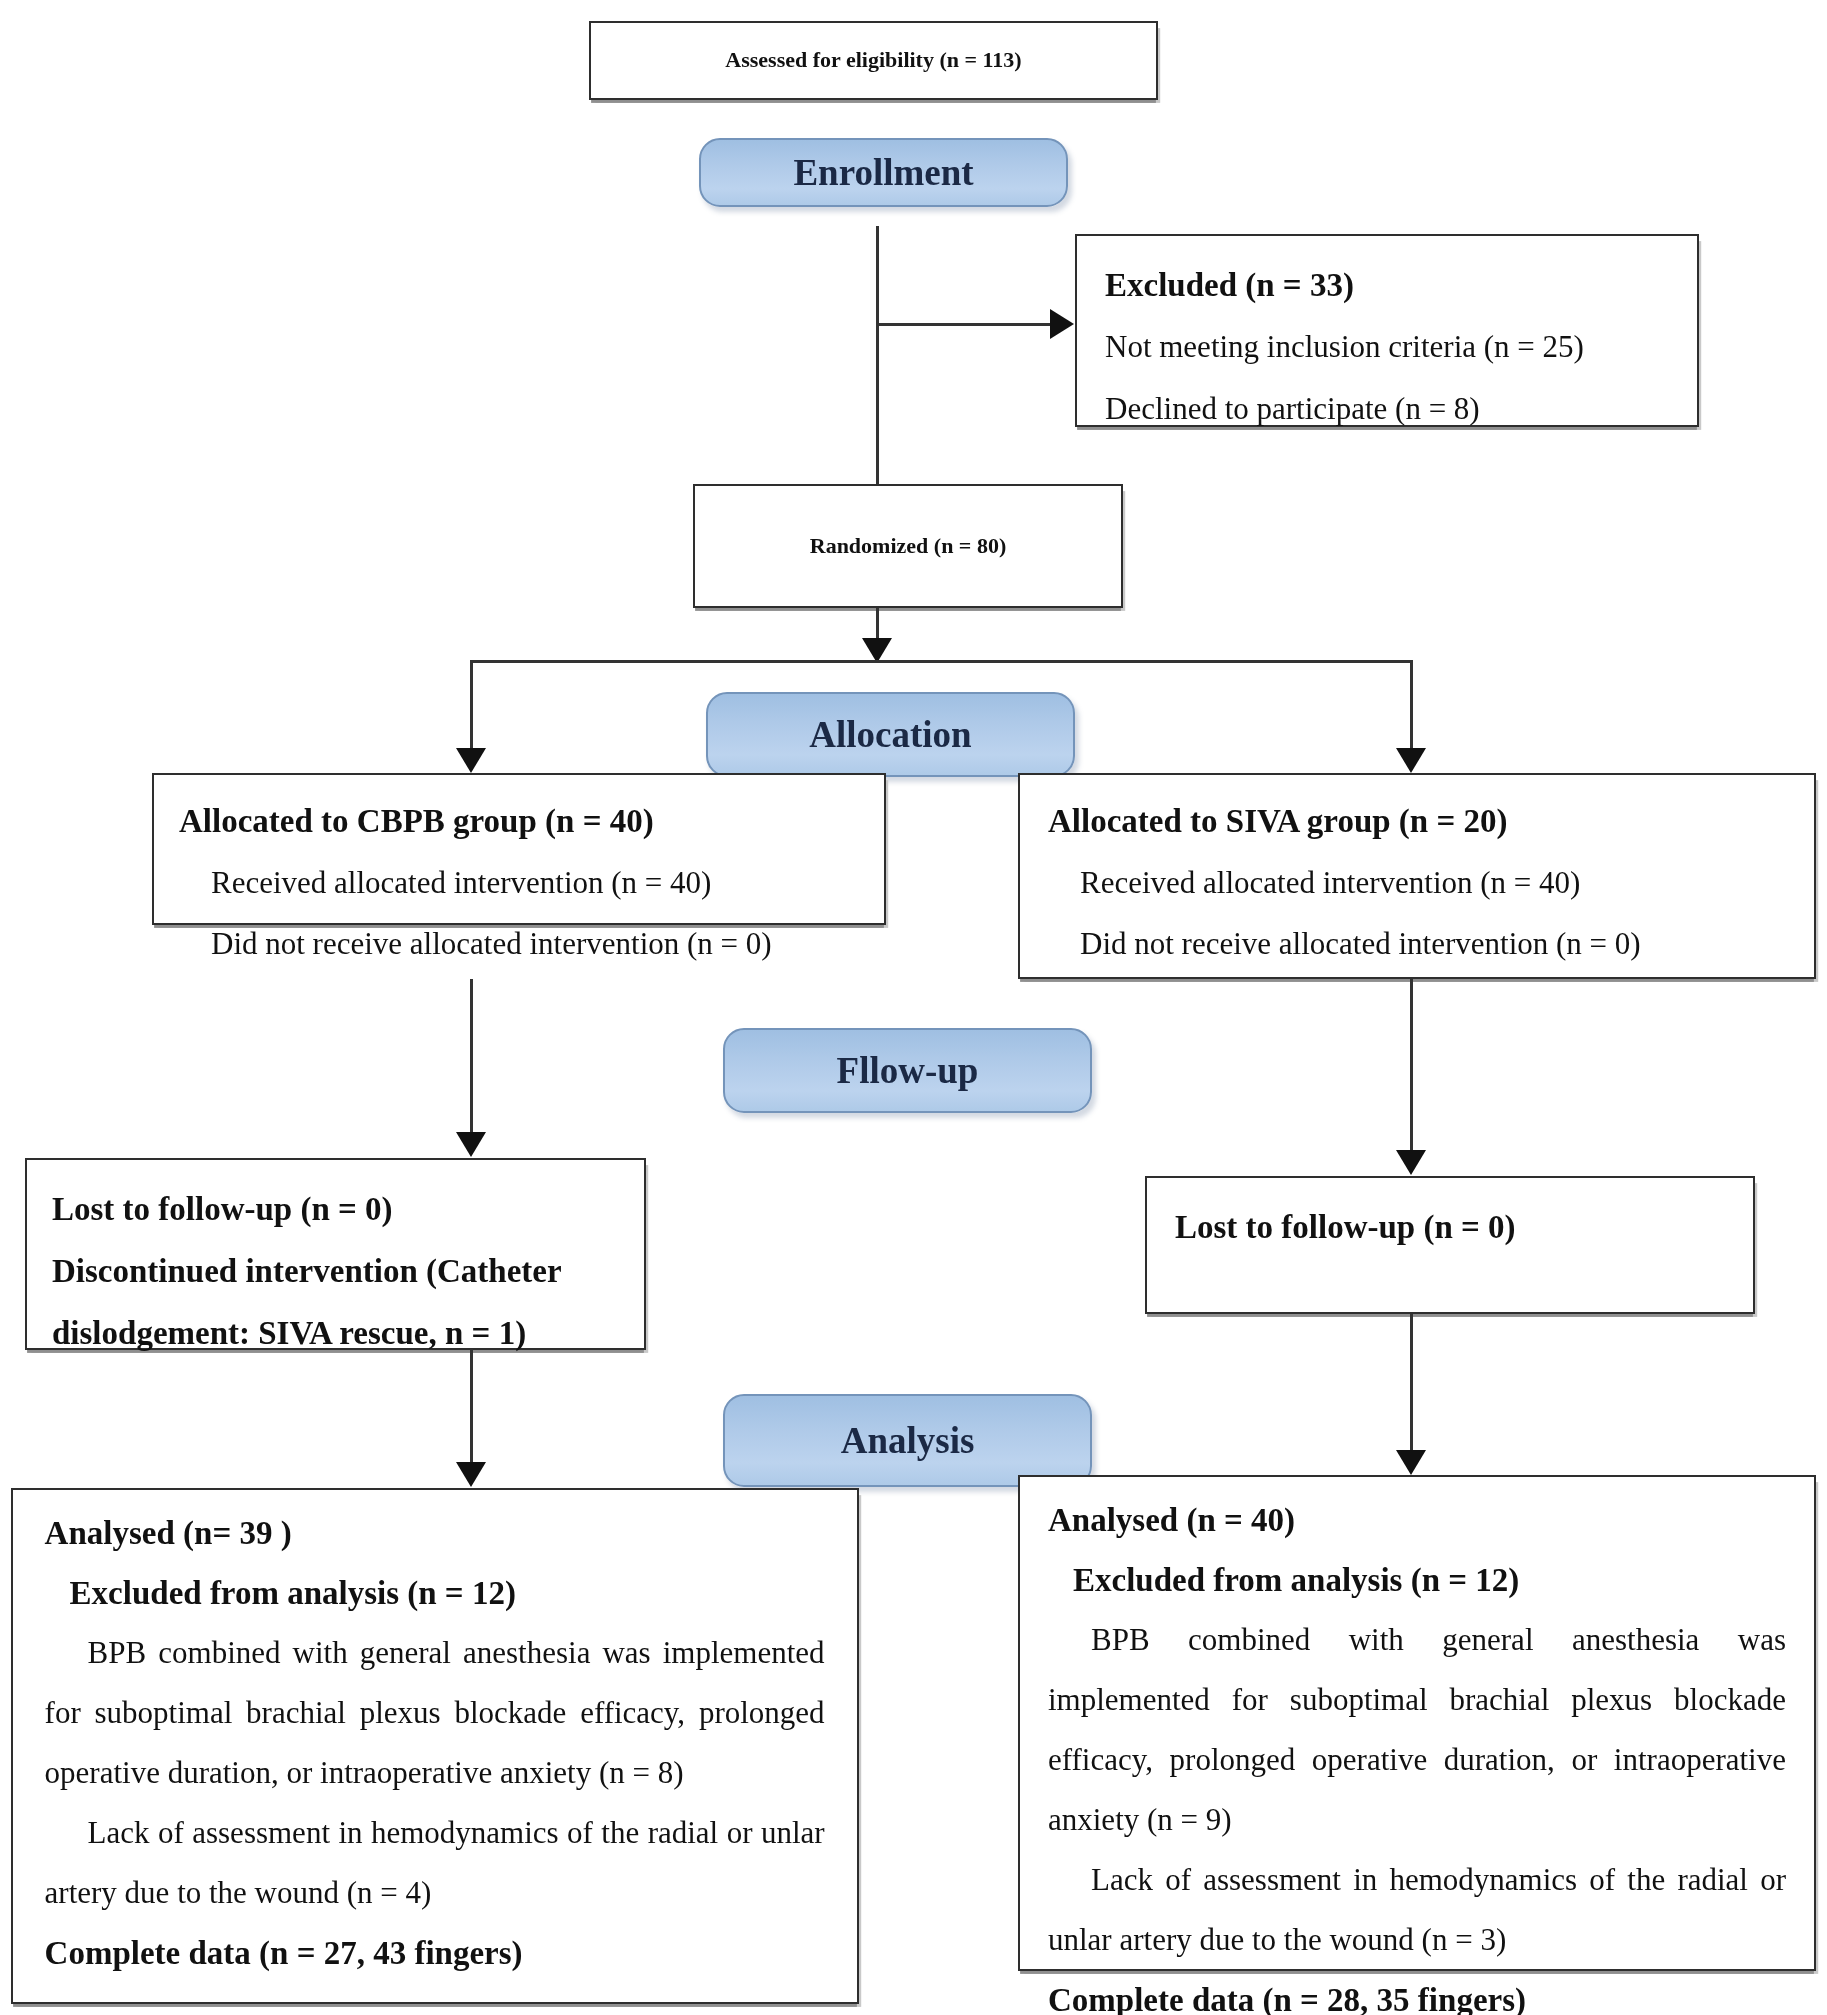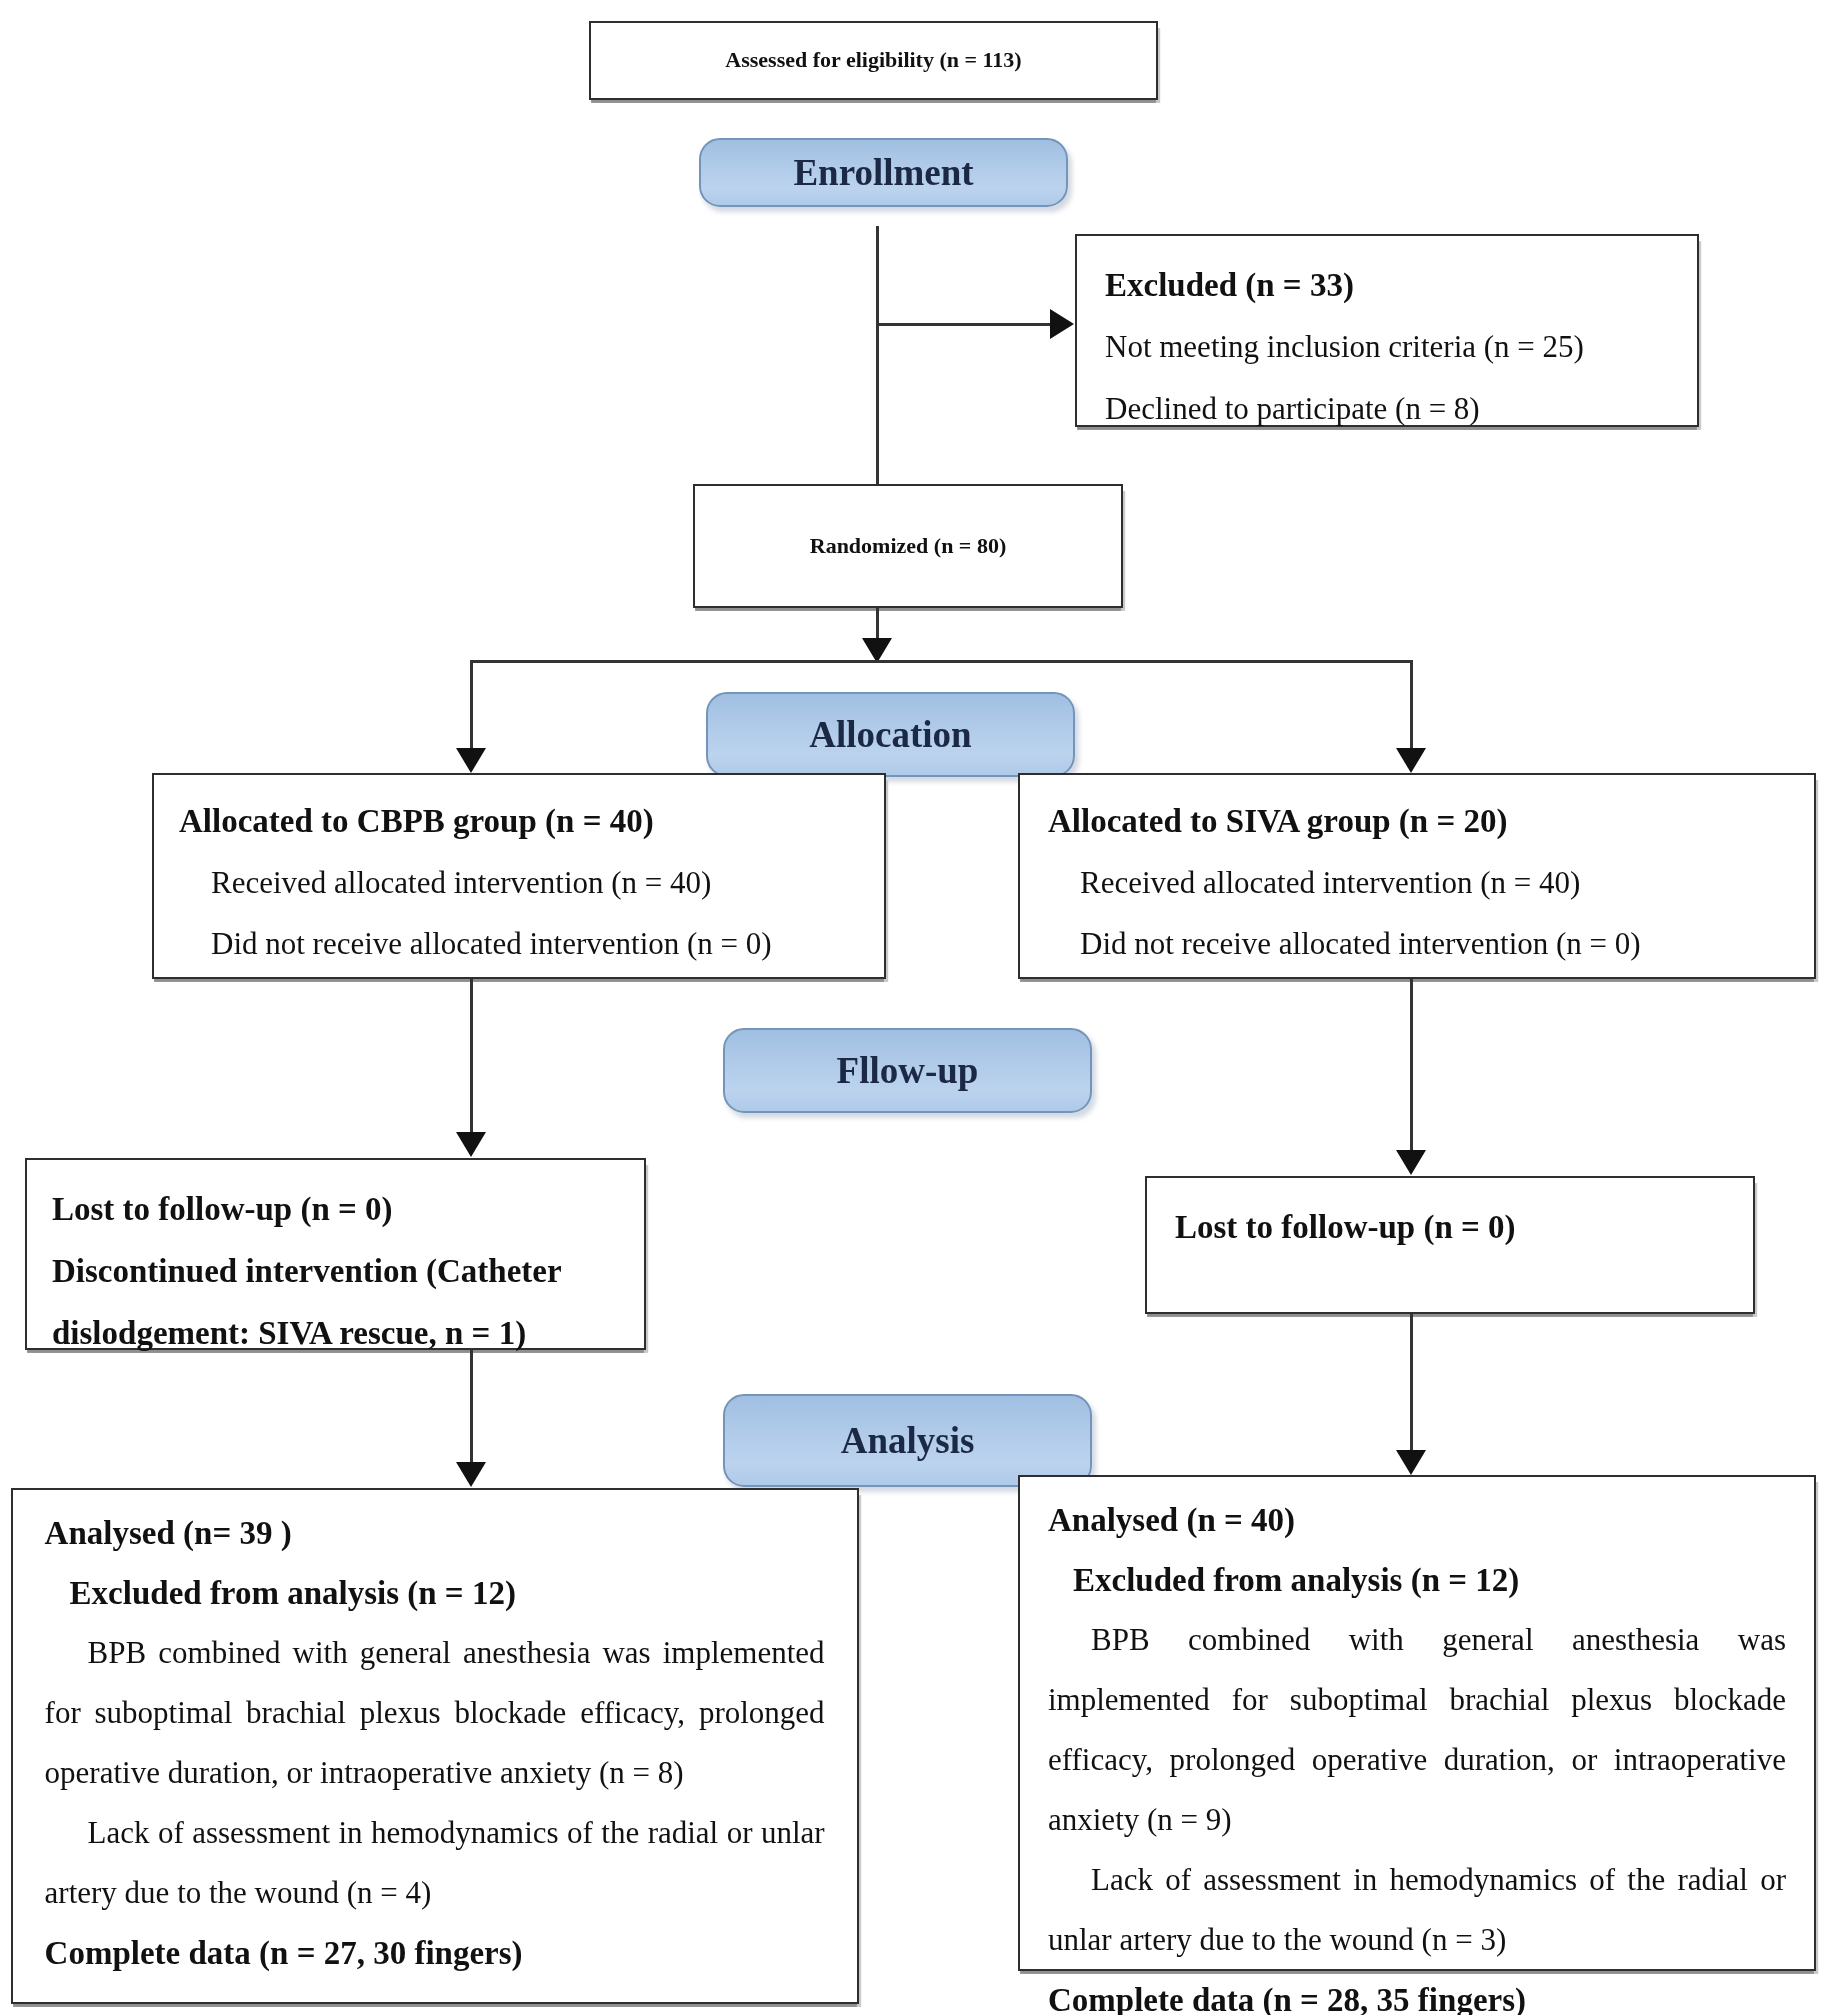--- a/index.html
+++ b/index.html
@@ -114,21 +114,21 @@
 
   <div class="pill" style="left:706px; top:692px; width:369px; height:85px;">
     <span>Allocation</span>
   </div>
 
   <div class="vline" style="left:470px; top:660px; height:89px;"></div>
   <div class="arrow-down" style="left:456px; top:748px;"></div>
   <div class="vline" style="left:1410px; top:660px; height:89px;"></div>
   <div class="arrow-down" style="left:1396px; top:748px;"></div>
 
-  <div class="box" style="left:152px; top:773px; width:734px; height:206px; padding:15.6px 25px; line-height:61px;">
+  <div class="box" style="left:152px; top:773px; width:734px; height:152px; padding:15.6px 25px; line-height:61px;">
     <div class="bold t46">Allocated to CBPB group (n = 40)</div>
     <div class="indent">Received allocated intervention (n = 40)</div>
     <div class="indent">Did not receive allocated intervention (n = 0)</div>
   </div>
 
   <div class="box" style="left:1018px; top:773px; width:798px; height:206px; padding:15.6px 28px; line-height:61px;">
     <div class="bold t46">Allocated to SIVA group (n = 20)</div>
     <div class="indent">Received allocated intervention (n = 40)</div>
     <div class="indent">Did not receive allocated intervention (n = 0)</div>
   </div>
@@ -158,21 +158,21 @@
 
   <div class="pill" style="left:723px; top:1394px; width:369px; height:93px;">
     <span>Analysis</span>
   </div>
 
   <div class="box" style="left:10.6px; top:1488px; width:848px; height:516px; padding:12.8px 32px 8.5px; line-height:60px;">
     <div class="bold t46">Analysed (n= 39 )</div>
     <div class="bold t46 indent-sm">Excluded from analysis (n = 12)</div>
     <p class="para">BPB combined with general anesthesia was implemented for suboptimal brachial plexus blockade efficacy, prolonged operative duration, or intraoperative anxiety (n = 8)</p>
     <p class="para">Lack of assessment in hemodynamics of the radial or unlar artery due to the wound (n = 4)</p>
-    <div class="bold t46">Complete data (n = 27, 30 fingers)</div>
+    <div class="bold t46">Complete data (n = 27, 43 fingers)</div>
   </div>
 
   <div class="box" style="left:1018px; top:1475px; width:798px; height:496px; padding:12.8px 28px 8.5px; line-height:60px;">
     <div class="bold t46">Analysed (n = 40)</div>
     <div class="bold t46 indent-sm">Excluded from analysis (n = 12)</div>
     <p class="para">BPB combined with general anesthesia was implemented for suboptimal brachial plexus blockade efficacy, prolonged operative duration, or intraoperative anxiety (n = 9)</p>
     <p class="para">Lack of assessment in hemodynamics of the radial or unlar artery due to the wound (n = 3)</p>
     <div class="bold t46">Complete data (n = 28, 35 fingers)</div>
   </div>
 

